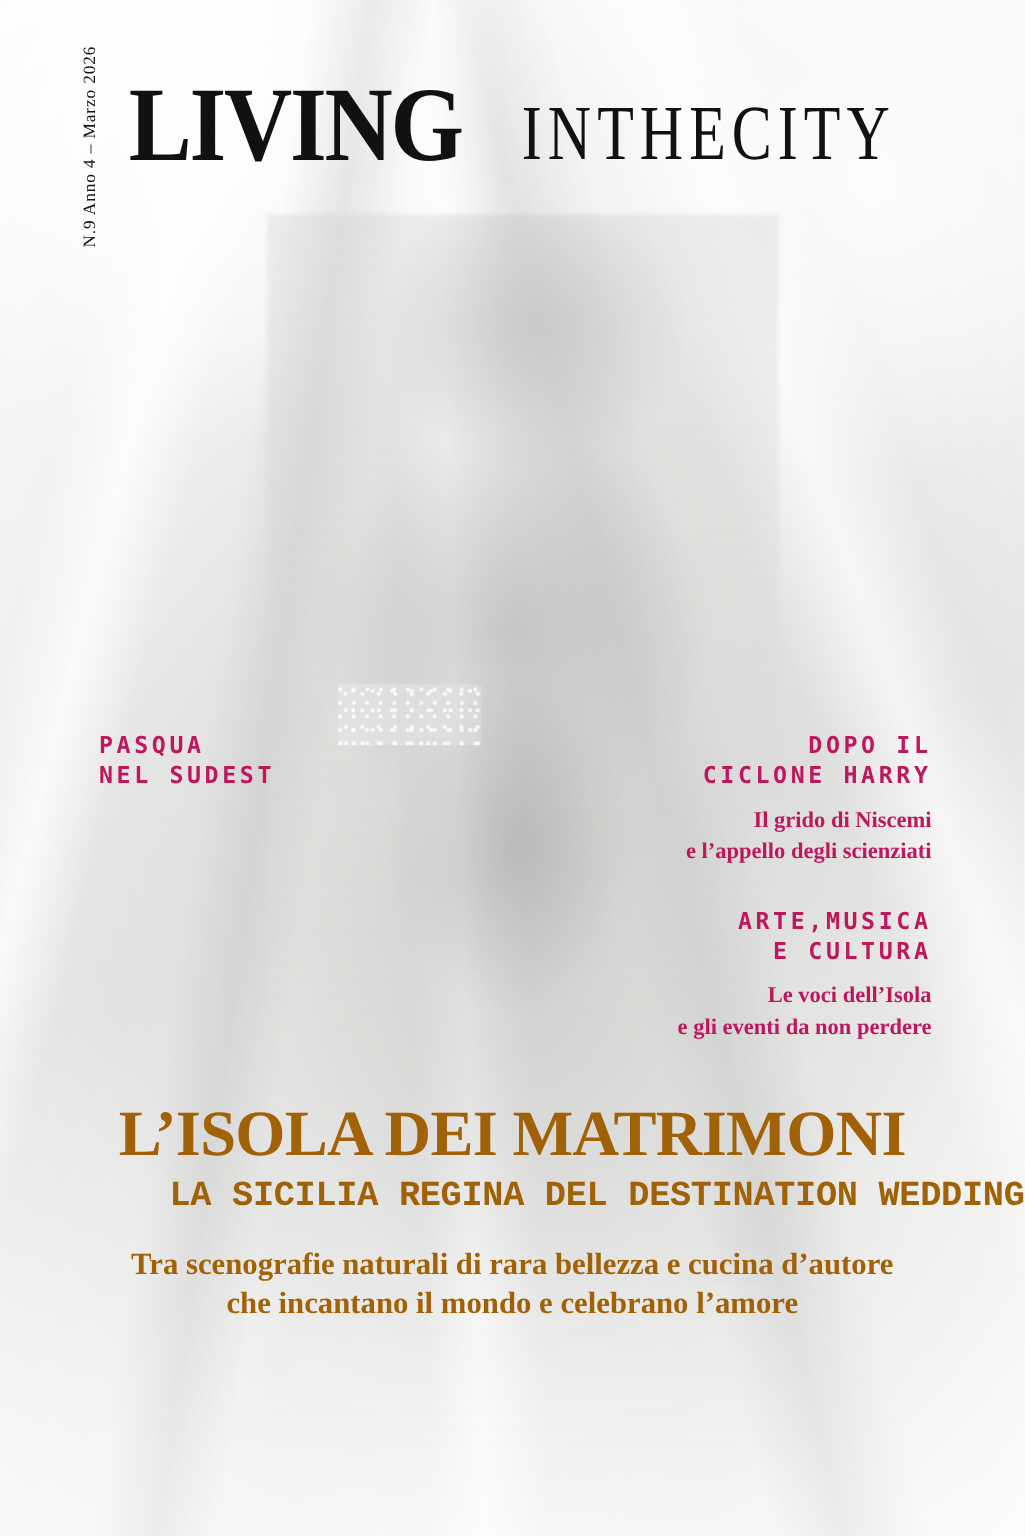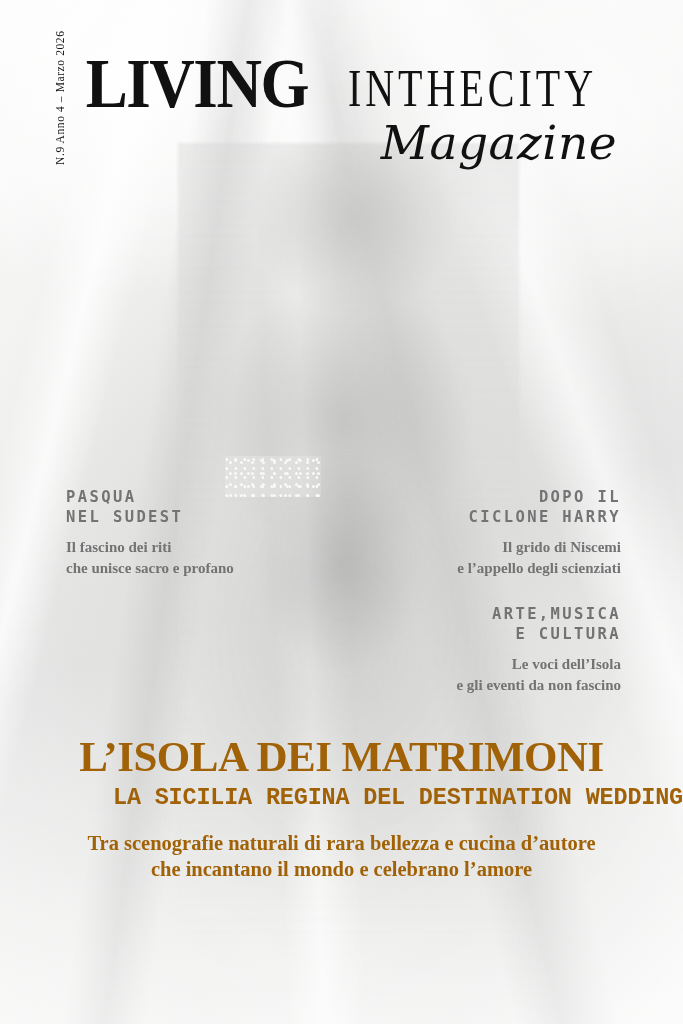--- a/index.html
+++ b/index.html
@@ -144,21 +144,21 @@
     color: #141414;
     white-space: nowrap;
     transform: rotate(-90deg);
     transform-origin: left top;
   }
 
   
   .blurb {
     position: absolute;
     z-index: 5;
-    color: #737373;
+    color: #be185d;
   }
   .blurb.left  { text-align: left; }
   .blurb.right { text-align: right; }
 
   .blurb-kicker {
     font-family: "DejaVu Sans Mono", monospace;
     font-size: 15.5px;
     font-weight: bold;
     letter-spacing: 2.4px;
     line-height: 1.32;
@@ -223,34 +223,29 @@
   <div class="figure"></div>
   <div class="figure-shadow"></div>
   <div class="lace"></div>
   <div class="vignette"></div>
 
   <div class="masthead">
     <div class="masthead-row">
       <span class="m-living">LIVING</span>
       <span class="m-inthecity">INTHECITY</span>
     </div>
-    <div class="m-magazine">Magazine</div>
   </div>
 
   <div class="issue-line">N.9 Anno 4 – Marzo 2026</div>
 
   <div class="blurb left" id="blurb-pasqua">
     <div class="blurb-kicker">
       <span>PASQUA</span><br>
       <span>NEL SUDEST</span>
     </div>
-    <div class="blurb-body">
-      <span>Il fascino dei riti</span><br>
-      <span>che unisce sacro e profano</span>
-    </div>
   </div>
 
   <div class="blurb right" id="blurb-ciclone">
     <div class="blurb-kicker">
       <span>DOPO IL</span><br>
       <span>CICLONE HARRY</span>
     </div>
     <div class="blurb-body">
       <span>Il grido di Niscemi</span><br>
       <span>e l’appello degli scienziati</span>
@@ -260,21 +255,21 @@
   <div class="blurb left" id="blurb-numeri">
   </div>
 
   <div class="blurb right" id="blurb-arte">
     <div class="blurb-kicker">
       <span>ARTE,MUSICA</span><br>
       <span>E CULTURA</span>
     </div>
     <div class="blurb-body">
       <span>Le voci dell’Isola</span><br>
-      <span>e gli eventi da non fascino</span>
+      <span>e gli eventi da non perdere</span>
     </div>
   </div>
 
   <div class="headline-block">
     <h1 class="headline-main">L’ISOLA DEI MATRIMONI</h1>
     <h2 class="headline-sub">LA SICILIA REGINA DEL DESTINATION WEDDING</h2>
     <p class="headline-deck">
       <span>Tra scenografie naturali di rara bellezza e cucina d’autore</span><br>
       <span>che incantano il mondo e celebrano l’amore</span>
     </p>

